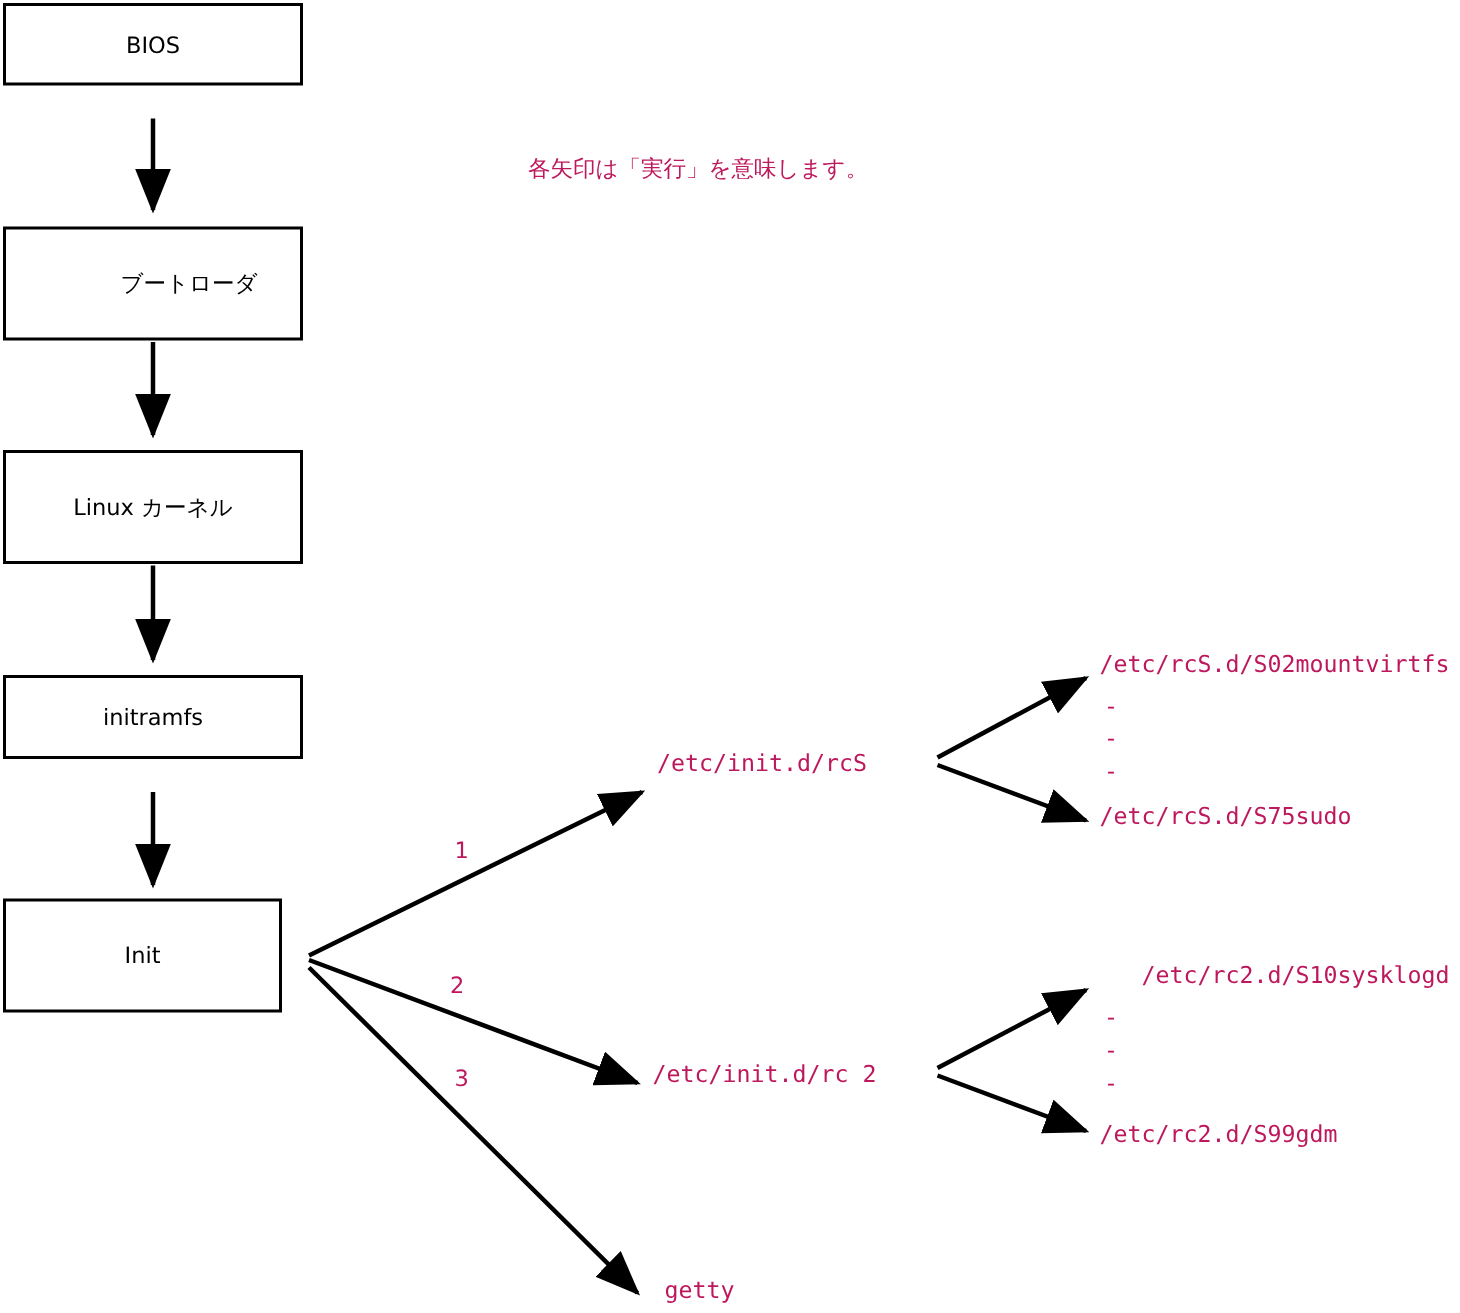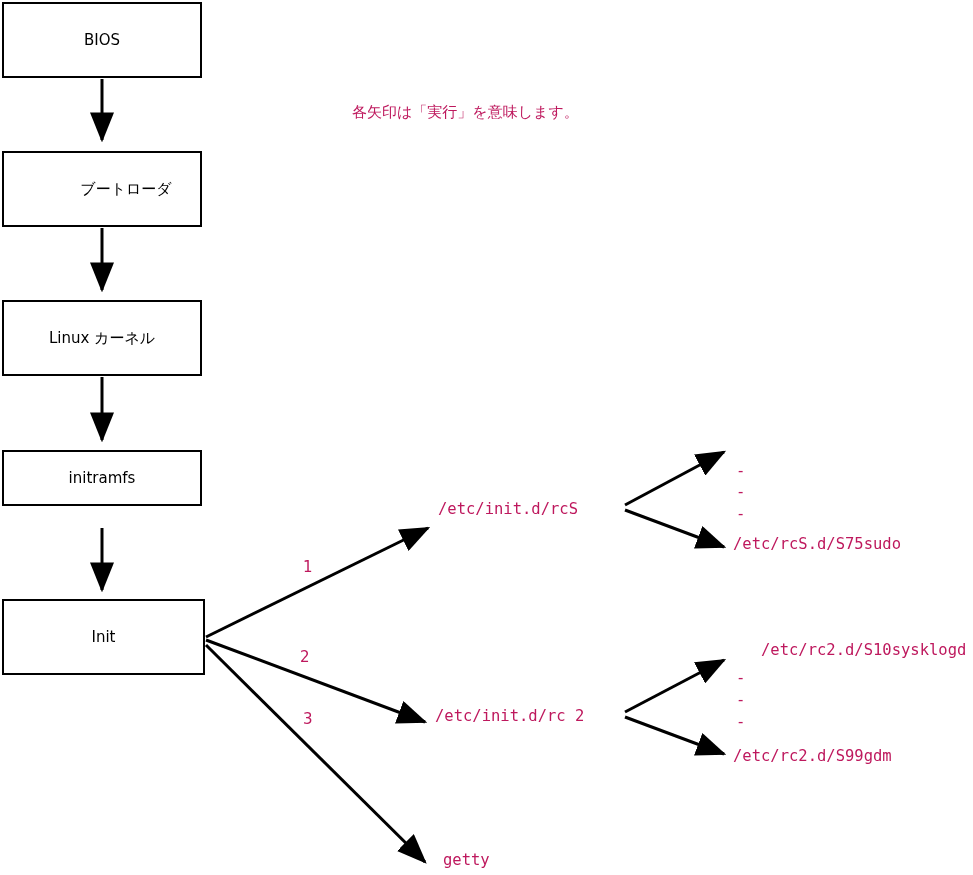--- a/index.html
+++ b/index.html
@@ -99,50 +99,51 @@
     </g>
 
     <g>
       <line x1="625" y1="712" x2="724" y2="660" stroke="#000000" stroke-width="3" marker-end="url(#arrowhead)"></line>
     </g>
     <g>
       <line x1="625" y1="717" x2="724" y2="754" stroke="#000000" stroke-width="3" marker-end="url(#arrowhead)"></line>
     </g>
   </svg>
 
-  <div class="box" style="left:2px; top:2px; width:200px; height:76px;">
+  <div class="box" style="left:2px; top:2px; width:200px; height:55px;">
     <span>BIOS</span>
   </div>
 
   <div class="box" style="left:2px; top:151px; width:200px; height:76px;padding-left:48px;">
     <span>ブートローダ</span>
   </div>
 
   <div class="box" style="left:2px; top:300px; width:200px; height:76px;">
     <span>Linux カーネル</span>
   </div>
 
   <div class="box" style="left:2px; top:450px; width:200px; height:56px;">
     <span>initramfs</span>
   </div>
 
-  <div class="box" style="left:2px; top:599px; width:203px; height:76px;">
+  <div class="box" style="left:2px; top:599px; width:186px; height:76px;">
     <span>Init</span>
   </div>
 
   <div class="txt note" style="left:352px; top:103px;">各矢印は「実行」を意味します。</div>
 
   <div class="txt label-num" style="left:303px; top:558px;">1</div>
   <div class="txt label-num" style="left:300px; top:648px;">2</div>
   <div class="txt label-num" style="left:303px; top:710px;">3</div>
 
   <div class="txt mono" style="left:438px; top:500px;">/etc/init.d/rcS</div>
   <div class="txt mono" style="left:435px; top:707px;">/etc/init.d/rc 2</div>
   <div class="txt mono" style="left:443px; top:851px;">getty</div>
 
+  <div class="txt mono" style="left:733px; top:434px;">/etc/rcS.d/S02mountvirtfs</div>
   <div class="txt dash" style="left:736px; top:462px;">-</div>
   <div class="txt dash" style="left:736px; top:483px;">-</div>
   <div class="txt dash" style="left:736px; top:505px;">-</div>
   <div class="txt mono" style="left:733px; top:535px;">/etc/rcS.d/S75sudo</div>
 
   <div class="txt mono" style="left:733px; top:641px;margin-left:28px;">/etc/rc2.d/S10sysklogd</div>
   <div class="txt dash" style="left:736px; top:669px;">-</div>
   <div class="txt dash" style="left:736px; top:691px;">-</div>
   <div class="txt dash" style="left:736px; top:713px;">-</div>
   <div class="txt mono" style="left:733px; top:747px;">/etc/rc2.d/S99gdm</div>

